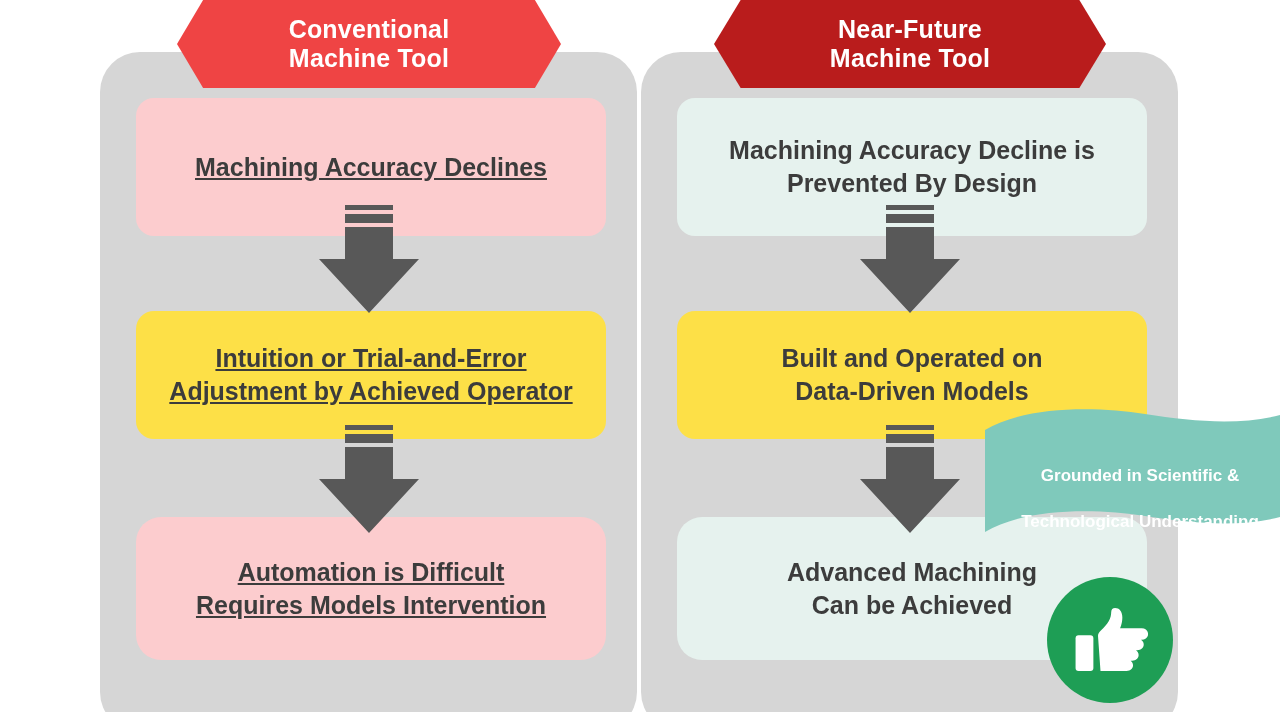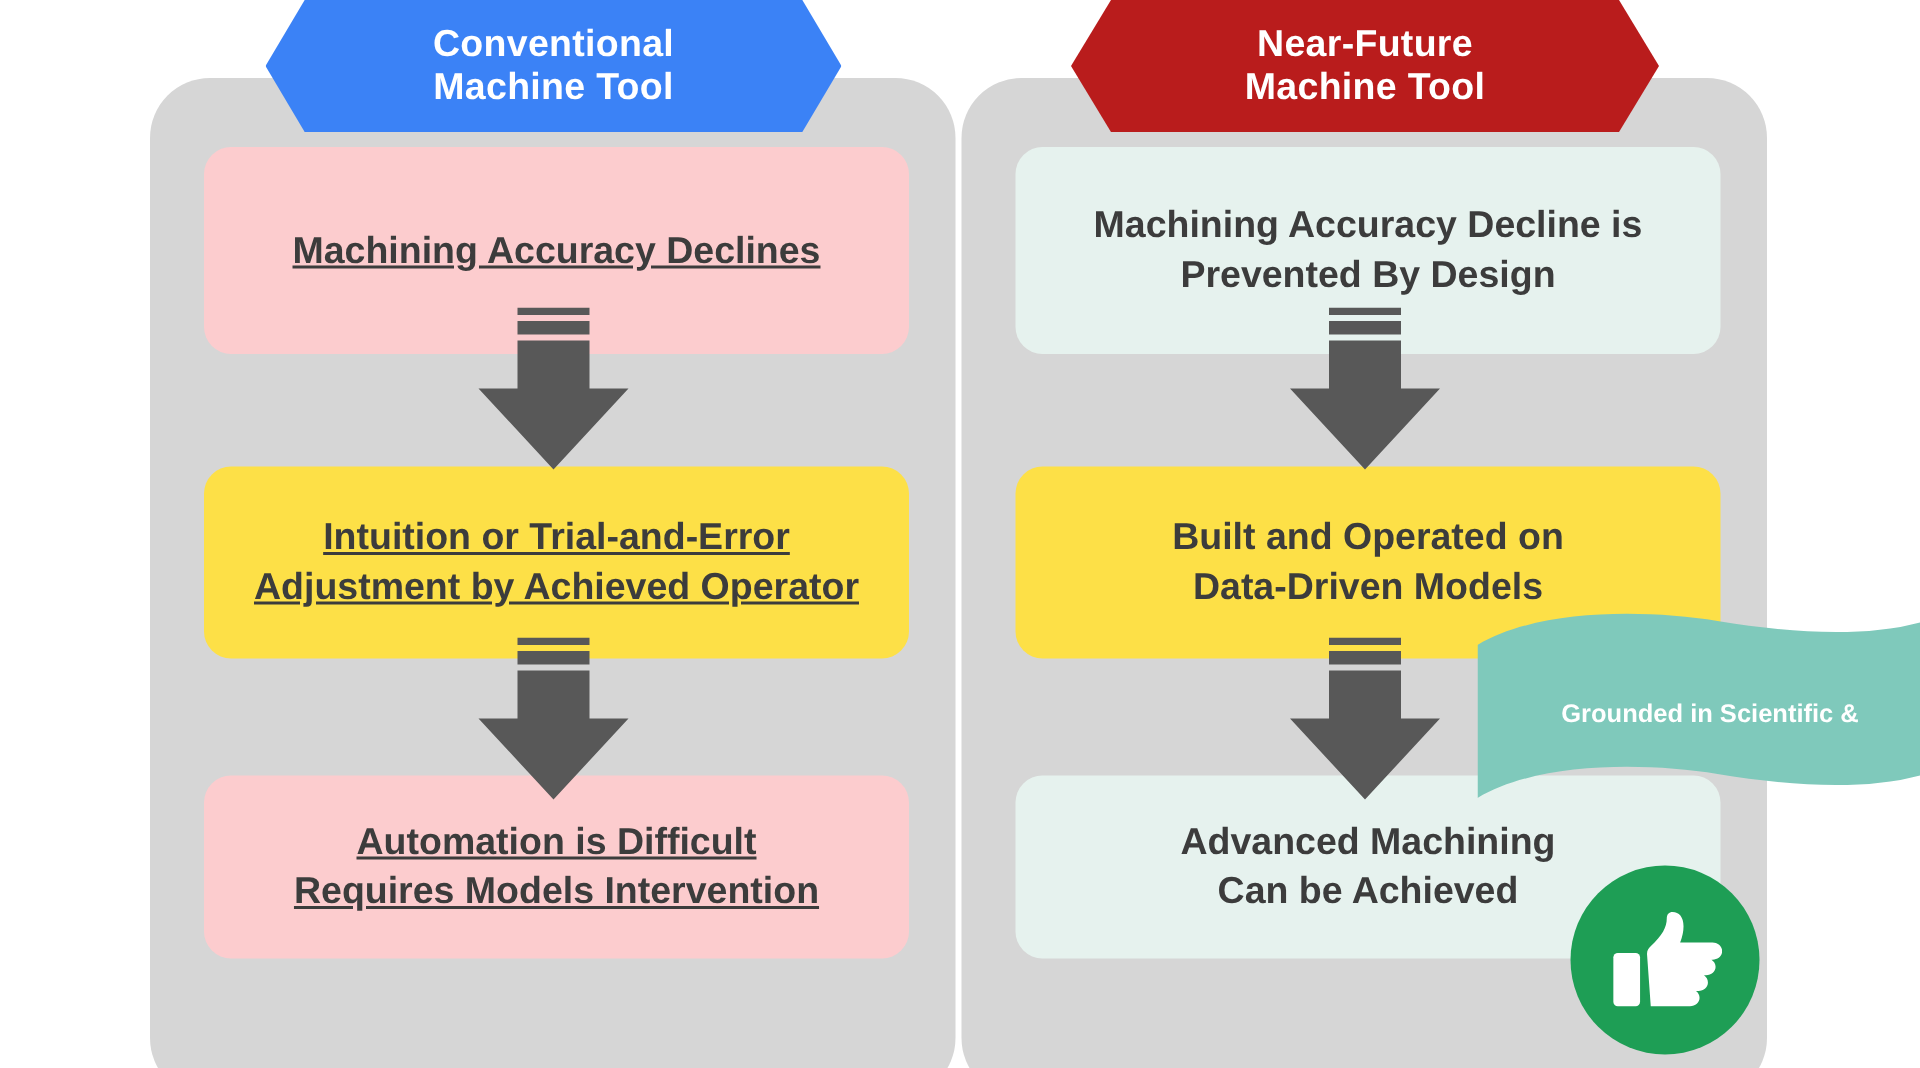--- a/index.html
+++ b/index.html
@@ -39,21 +39,21 @@
     display: flex;
     align-items: center;
     justify-content: center;
     text-align: center;
     color: #ffffff;
     font-size: 25px;
     font-weight: bold;
     line-height: 1.18;
     letter-spacing: 0.2px;
   }
-  .banner.left  { left: 177px; width: 384px; background: #3b82f6; }
+  .banner.left  { left: 177px; width: 384px; background: #ef4444; }
   .banner.right { left: 714px; width: 392px; background: #b91c1c; }
 
   
   .box {
     position: absolute;
     border-radius: 18px;
     display: flex;
     align-items: center;
     justify-content: center;
     text-align: center;
@@ -66,21 +66,21 @@
   }
   .box.pink  { background: #fcccce; }
   .box.blue  { background: #fde047; }
   .box.mint  { background: #e6f2ee; }
 
   .col-left  { left: 136px; width: 470px; text-decoration: underline; }
   .col-right { left: 677px; width: 470px; }
 
   .row1 { top: 98px;  height: 138px; }
   .row2 { top: 311px; height: 128px; }
-  .row3 { top: 517px; height: 122px; }
+  .row3 { top: 517px; height: 143px; border-radius: 25px; }
 
   
   .arrow {
     position: absolute;
     width: 108px;
     height: 112px;
   }
   .arrow svg { display: block; width: 100%; height: 100%; }
 
   .arrow.a-l1 { left: 315px; top: 205px; }
@@ -226,20 +226,21 @@
       <path d="M0 26
                C 40 2, 110 2, 160 10
                C 215 19, 270 22, 310 6
                L 310 108
                C 270 124, 215 121, 160 112
                C 110 104, 40 104, 0 128
                Z" fill="#7fc9bb"></path>
     </svg>
     <div class="ribbon-text">
       <span>Grounded in Scientific &amp;</span><br>
+      <span>Technological Understanding</span>
     </div>
   </div>
 
   <div class="thumb">
     <span>
       <svg viewBox="0 0 64 64" xmlns="http://www.w3.org/2000/svg">
         <rect x="3" y="28" width="15" height="30" rx="2.5" fill="#ffffff"></rect>
         <path d="M24 58 H46 c3.1 0 5.4-2.2 5.4-4.8 0-1.5-.8-2.9-2-3.8
                  h1.3 c3.1 0 5.4-2.2 5.4-4.8 0-1.6-.9-3.1-2.2-4
                  h1.1 c3.1 0 5.4-2.2 5.4-4.8 0-1.6-.9-3.1-2.3-4

